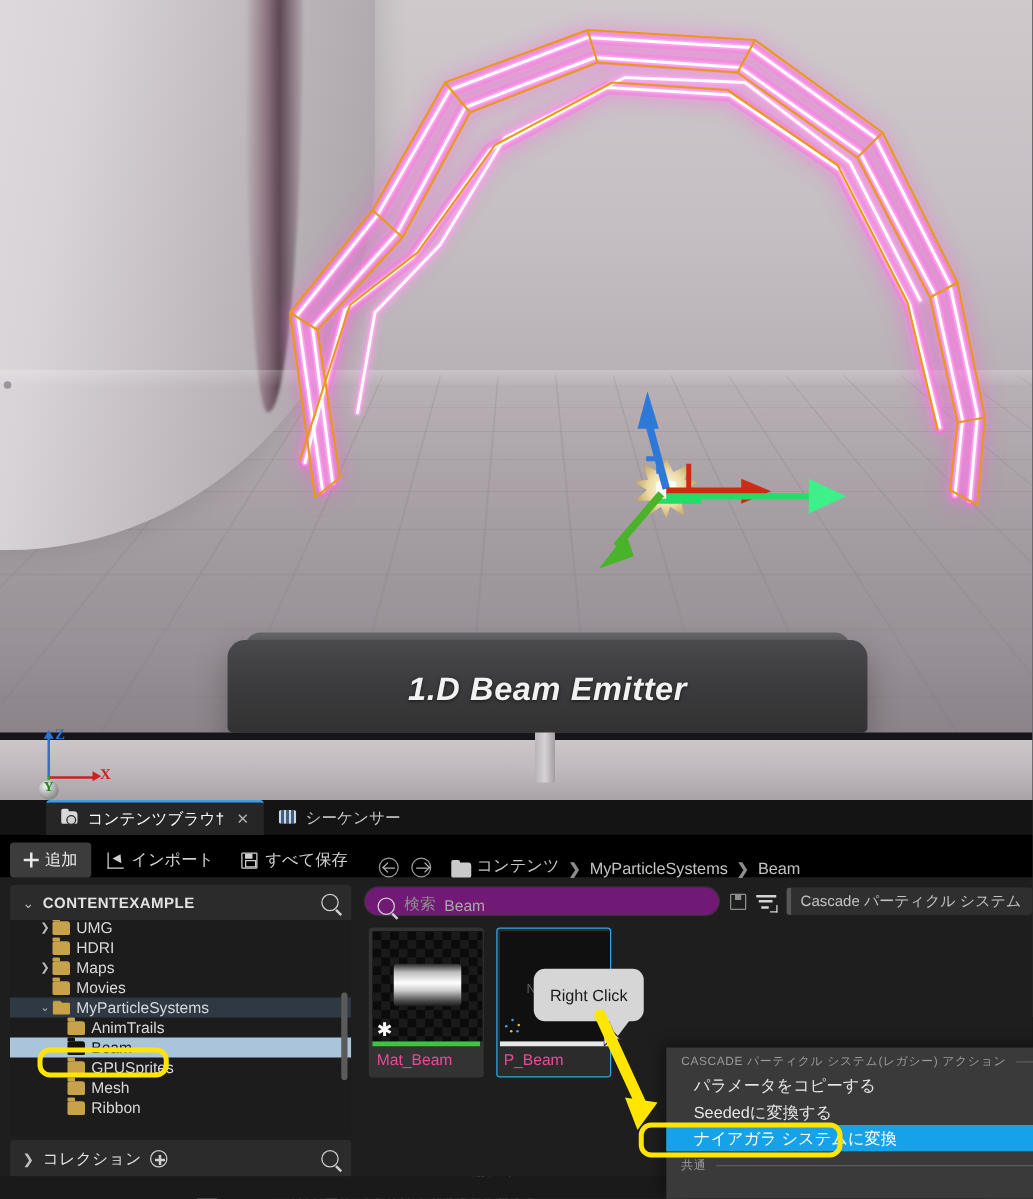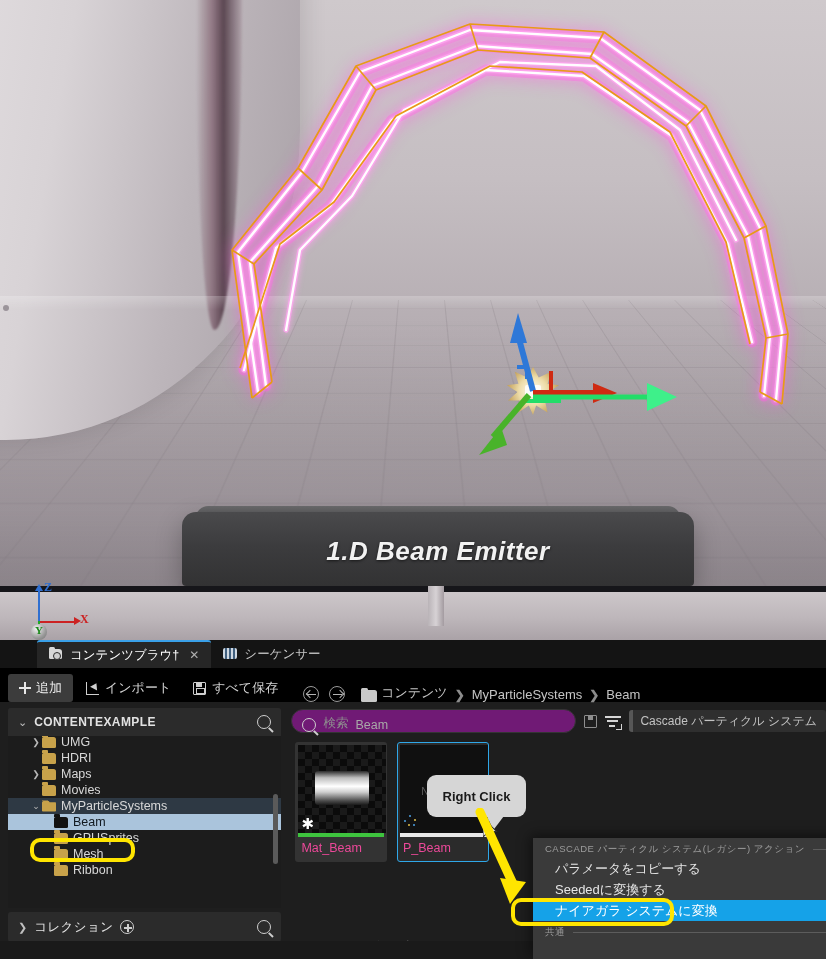--- a/index.html
+++ b/index.html
@@ -210,22 +210,22 @@
   .pico{position:absolute;left:4px;bottom:6px;width:14px;height:12px;}
   .pico s{position:absolute;width:2.4px;height:2.4px;background:#4d9fe0;border-radius:50%;display:block;}
   .pico s:nth-child(1){left:0;top:5px;}
   .pico s:nth-child(2){left:5px;top:0;}
   .pico s:nth-child(3){left:10px;top:4px;background:#e0c14d;}
   .pico s:nth-child(4){left:4px;top:9px;background:#e0c14d;}
   .pico s:nth-child(5){left:9px;top:9px;}
   .statusbar{height:24px;display:flex;align-items:center;font-size:12.5px;color:#c6c6c6;padding-left:6px;}
 
   
-  .callout{position:absolute;left:427px;top:775px;width:99px;height:42px;background:#d6d6d6;border-radius:9px;
-     display:flex;align-items:center;justify-content:center;font-size:13px;font-weight:bold;color:#1a1a1a;z-index:40;}
+  .callout{position:absolute;left:427px;top:775px;width:88px;height:42px;background:#d6d6d6;border-radius:9px;
+     display:flex;align-items:center;justify-content:center;font-size:13px;font-weight:normal;color:#1a1a1a;z-index:40;}
   .callout::after{content:"";position:absolute;left:58px;bottom:-13px;width:22px;height:18px;background:#d6d6d6;
      clip-path:polygon(0 0,100% 0,38% 100%);}
   .cursor{position:absolute;left:483px;top:818px;width:16px;height:24px;z-index:41;}
 
   
   .ctxmenu{position:absolute;left:497px;top:838px;width:329px;height:121px;background:#3a3a3a;z-index:30;
      box-shadow:-3px -3px 12px rgba(0,0,0,.45);margin-left:36px;}
   .ctx-sec{display:flex;align-items:center;gap:8px;padding:5px 10px 2px 12px;}
   .ctx-sec span{font-size:9.5px;color:#9c9c9c;letter-spacing:.5px;white-space:nowrap;}
   .ctx-sec i{flex:1;height:1px;background:#5c5c5c;display:block;}
@@ -441,20 +441,24 @@
             </div>
             <div class="trow" style="padding-left:34px">
               <span class="fico"></span>
               <span>Movies</span>
             </div>
             <div class="trow sel2" style="padding-left:22px">
               <span class="tarrow">⌄</span>
               <span class="fico open"></span>
               <span>MyParticleSystems</span>
             </div>
+            <div class="trow" style="padding-left:46px">
+              <span class="fico"></span>
+              <span>AnimTrails</span>
+            </div>
             <div class="trow sel" style="padding-left:46px">
               <span class="fico black"></span>
               <span>Beam</span>
             </div>
             <div class="trow" style="padding-left:46px">
               <span class="fico"></span>
               <span>GPUSprites</span>
             </div>
             <div class="trow" style="padding-left:46px">
               <span class="fico"></span>

